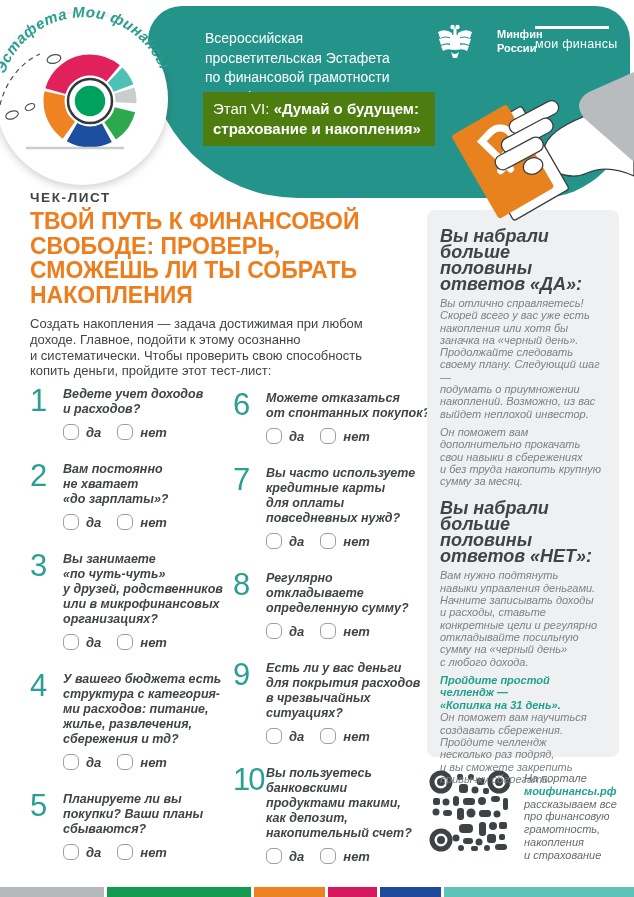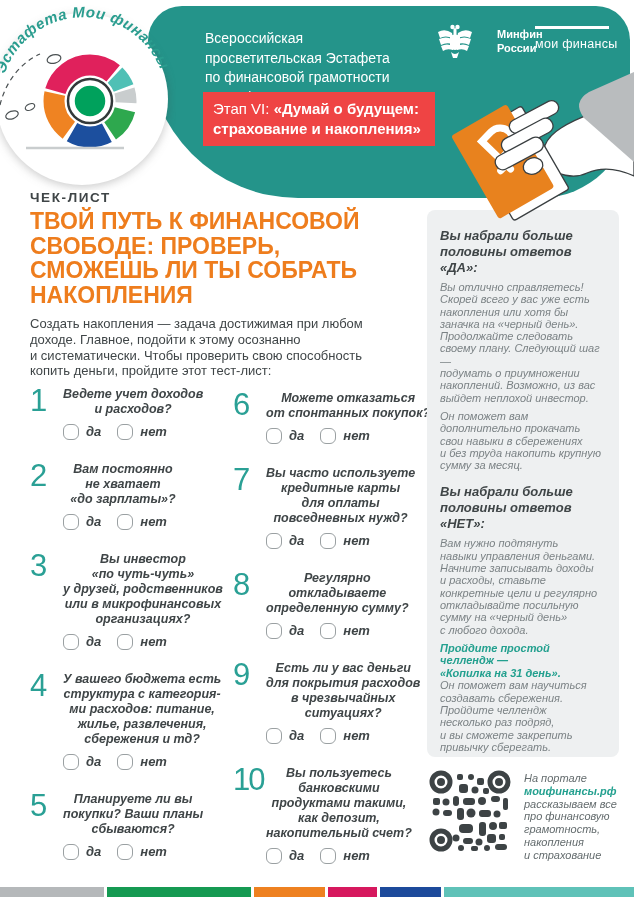--- a/index.html
+++ b/index.html
@@ -12,21 +12,21 @@
   
   .teal-band {
     position:absolute; left:148px; top:6px; right:4px; height:192px;
     background:#24948a; border-radius:34px 34px 90px 150px; z-index:1;
   }
   .program-title {
     position:absolute; left:57px; top:23px; color:#ffffff; font-size:14px;
     line-height:19.5px; font-weight:500; white-space:pre-line;
   }
   .stage-box {
-    position:absolute; left:55px; top:86px; width:232px; background:#ef4444;
+    position:absolute; left:55px; top:86px; width:232px; background:#4d7c0f;
     color:#fff; padding:7px 10px 8px; font-size:15px; line-height:19.5px;
     white-space:pre-line;
   }
   .stage-box b { font-weight:700; }
   .minfin { position:absolute; left:289px; top:16px; display:flex; gap:24px; align-items:flex-start; }
   .minfin-label { color:#fff; font-size:11px; line-height:13.5px; font-weight:600; white-space:pre-line; margin-top:6px; }
   .badge { position:absolute; left:387px; top:20px; width:76px; }
   .badge-rule { width:74px; height:3px; background:#fff; margin-bottom:8px; }
   .badge-label { color:#fff; font-weight:400; font-size:12.5px; letter-spacing:.3px; white-space:nowrap; }
   
@@ -38,30 +38,30 @@
   .page-title {
     position:absolute; left:30px; top:209px; width:390px; color:#ee7d1d;
     font-size:23px; line-height:24.5px; font-weight:800; white-space:pre-line;
   }
   .intro { position:absolute; left:30px; top:316px; width:402px; font-size:13px; line-height:15.8px; white-space:pre-line; }
   .qcol { position:absolute; width:200px; }
   .qcol1 { left:30px; top:386px; }
   .qcol2 { left:233px; top:390px; }
   .q { display:flex; gap:5px; margin-bottom:21px; }
   .q-num { flex:none; width:28px; font-size:31px; line-height:30px; color:#2aa095; font-weight:400; letter-spacing:-2px; }
-  .q-text { font-size:12.5px; line-height:15px; font-weight:700; font-style:italic; white-space:pre-line; margin:1px 0 7px;text-align:center; }
-  .answers { display:flex; }
+  .q-text { font-size:12.5px; line-height:15px; font-weight:700; font-style:italic; white-space:pre-line; margin:1px 0 7px; }
+  .answers { display:flex; align-items:center; }
   .cb { width:16px; height:16px; border:1.6px solid #9aa0a2; border-radius:6px; background:#fff; flex:none; }
   .ans-label { font-size:13px; font-style:italic; font-weight:600; margin:0 16px 0 7px; }
   
   .panel {
     position:absolute; left:427px; top:210px; width:192px; height:547px;
     background:#eef0f1; border-radius:8px; padding:18px 13px 0; z-index:2;
   }
-  .res-heading { font-size:13px; font-weight:800; font-style:italic; line-height:16px; white-space:pre-line; margin-bottom:5px; }
+  .res-heading { font-size:18px; font-weight:800; font-style:italic; line-height:16px; white-space:pre-line; margin-bottom:5px; }
   .res-body { font-size:11px; font-style:italic; color:#7b8285; line-height:12.3px; white-space:pre-line; margin-bottom:6px; }
   .res-challenge { font-size:11px; font-weight:800; font-style:italic; color:#23a08f; line-height:12.5px; white-space:pre-line; }
   .res-note { font-size:11px; font-style:italic; color:#7b8285; line-height:12.3px; white-space:pre-line; margin-bottom:13px; }
   
   .qr-row { position:absolute; left:429px; top:770px; display:flex; gap:13px; }
   .qr-caption { font-size:11px; font-style:italic; color:#636b6d; line-height:12.8px; white-space:pre-line; width:105px; margin-top:2px; }
   .qr-caption b { color:#23a08f; font-weight:800; }
   
   .stripes { position:absolute; left:0; bottom:0; height:10px; display:flex; gap:3px; width:634px; }
   .stripe { height:10px; }
@@ -199,21 +199,21 @@
           <span class="cb"></span>
             <span class="ans-label">да</span>
           <span class="cb"></span>
             <span class="ans-label">нет</span>
         </div>
         </div>
     </div>
     <div class="q">
       <div class="q-num">3</div>
       <div>
-          <div class="q-text">Вы инвестор
+          <div class="q-text">Вы занимаете
 «по чуть-чуть»
 у друзей, родственников
 или в микрофинансовых
 организациях?</div>
         <div class="answers">
           <span class="cb"></span>
             <span class="ans-label">да</span>
           <span class="cb"></span>
             <span class="ans-label">нет</span>
         </div>

